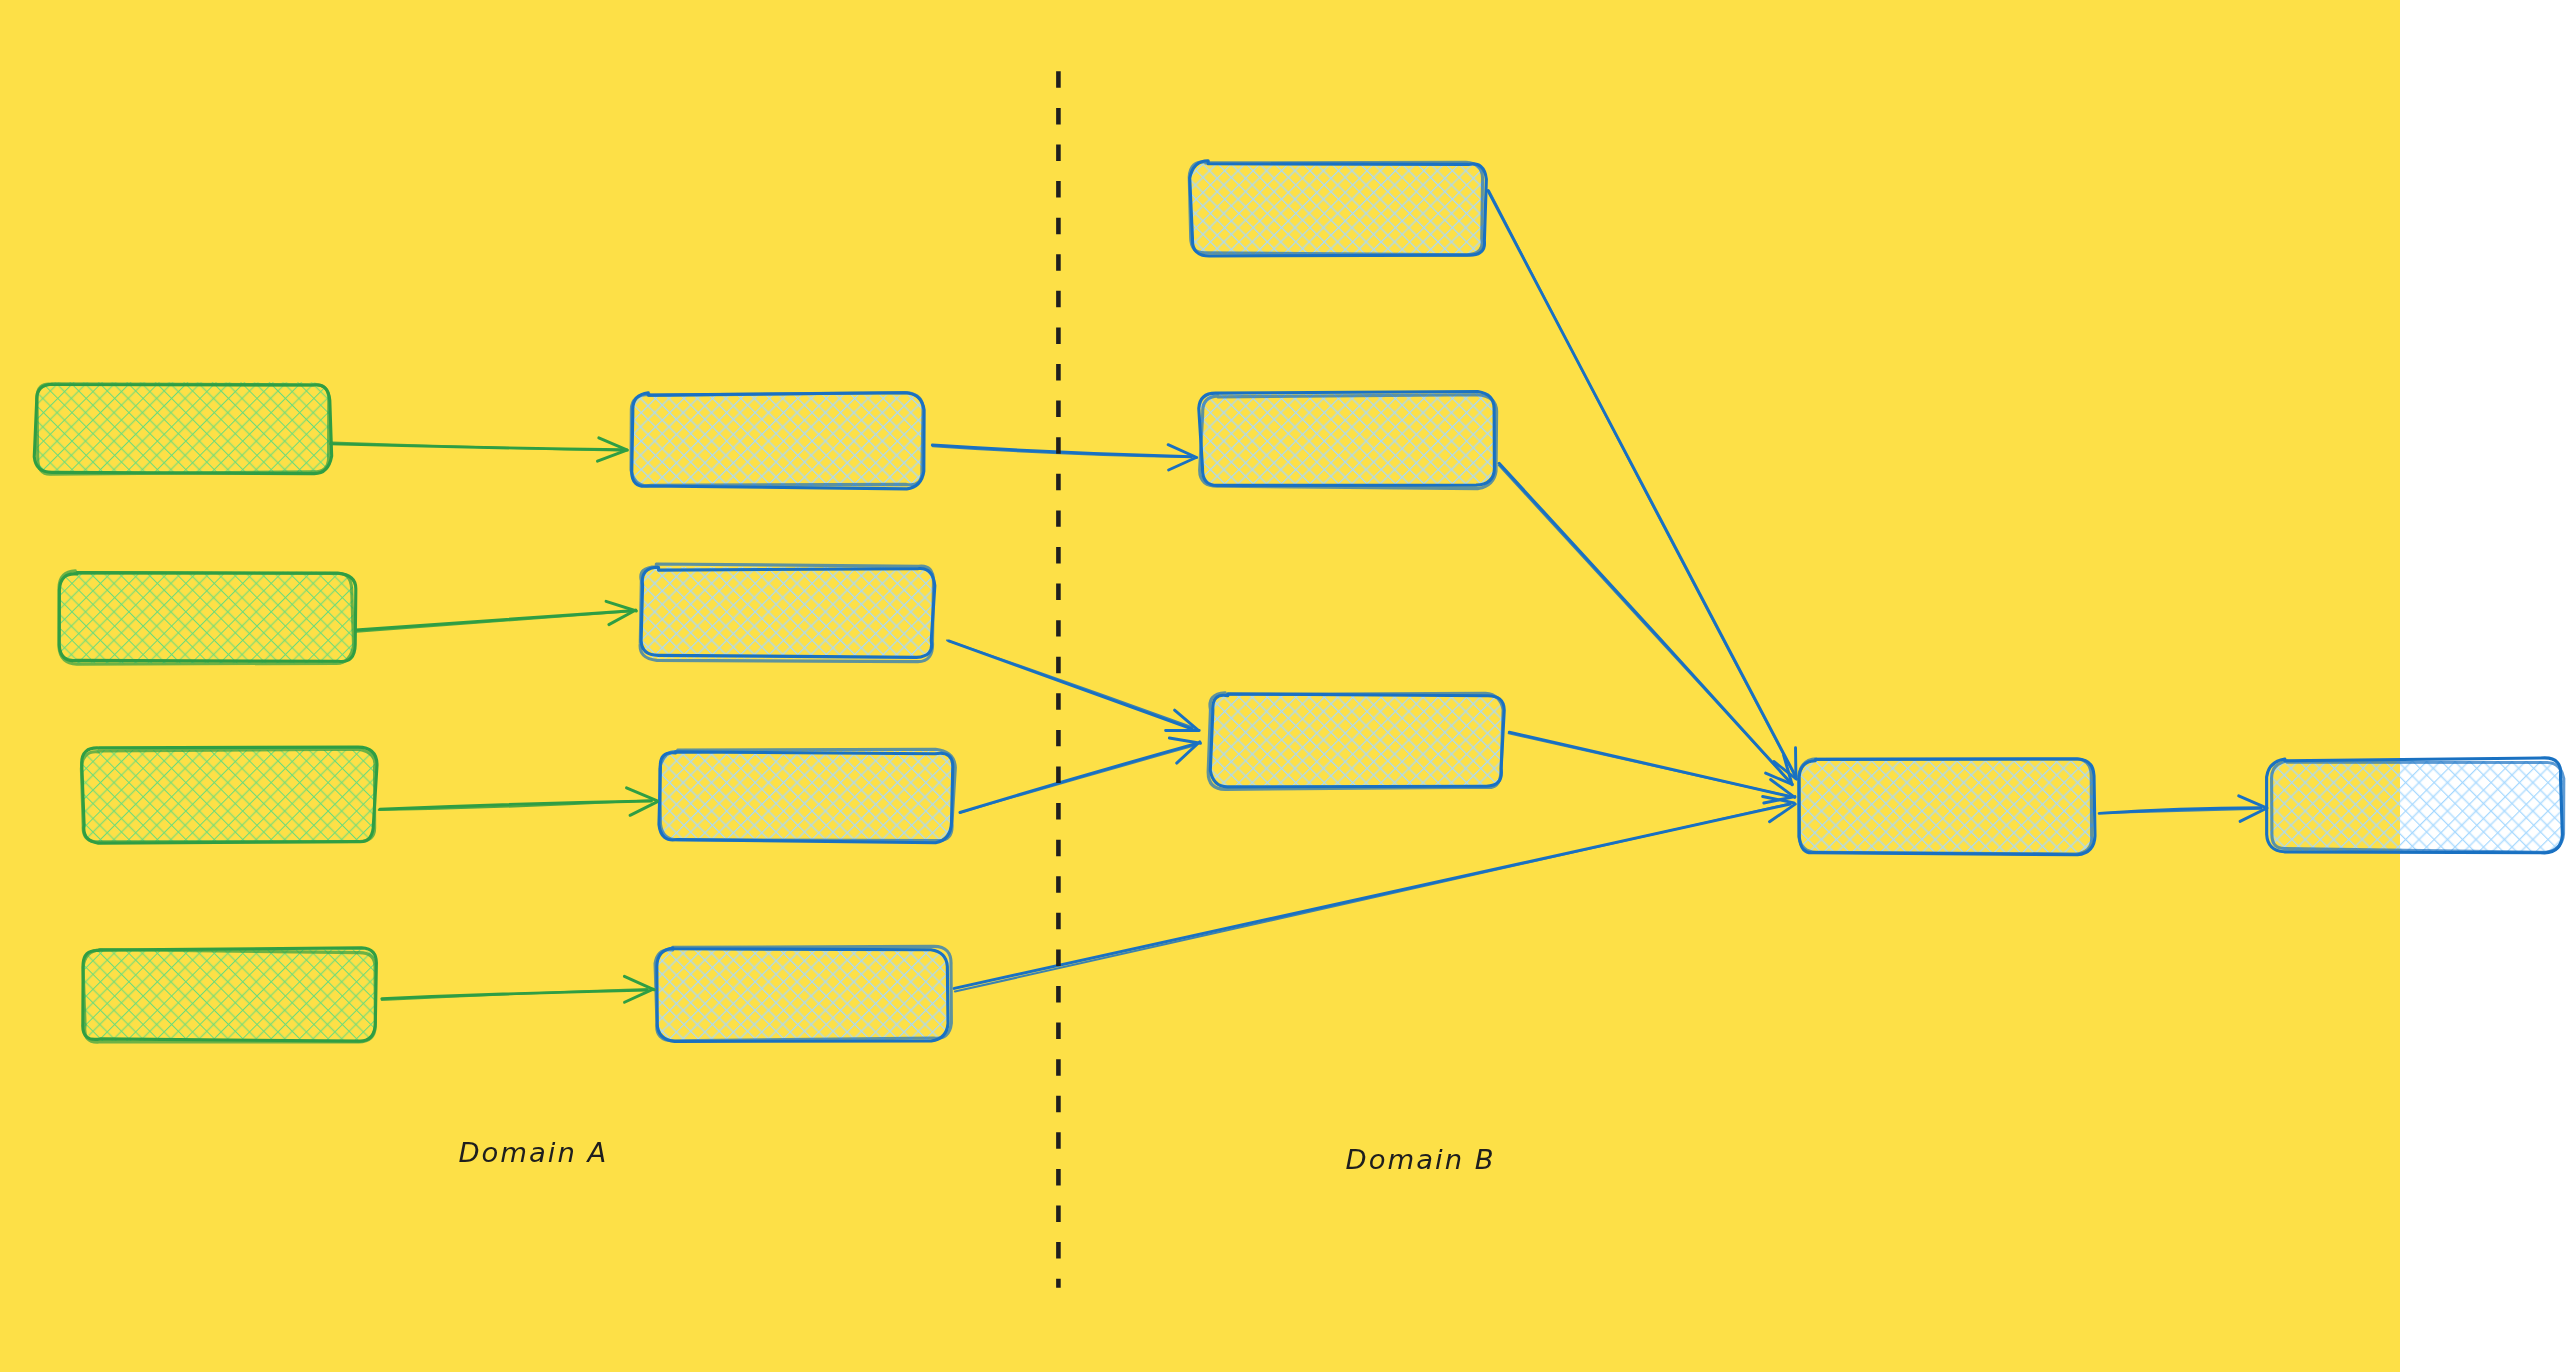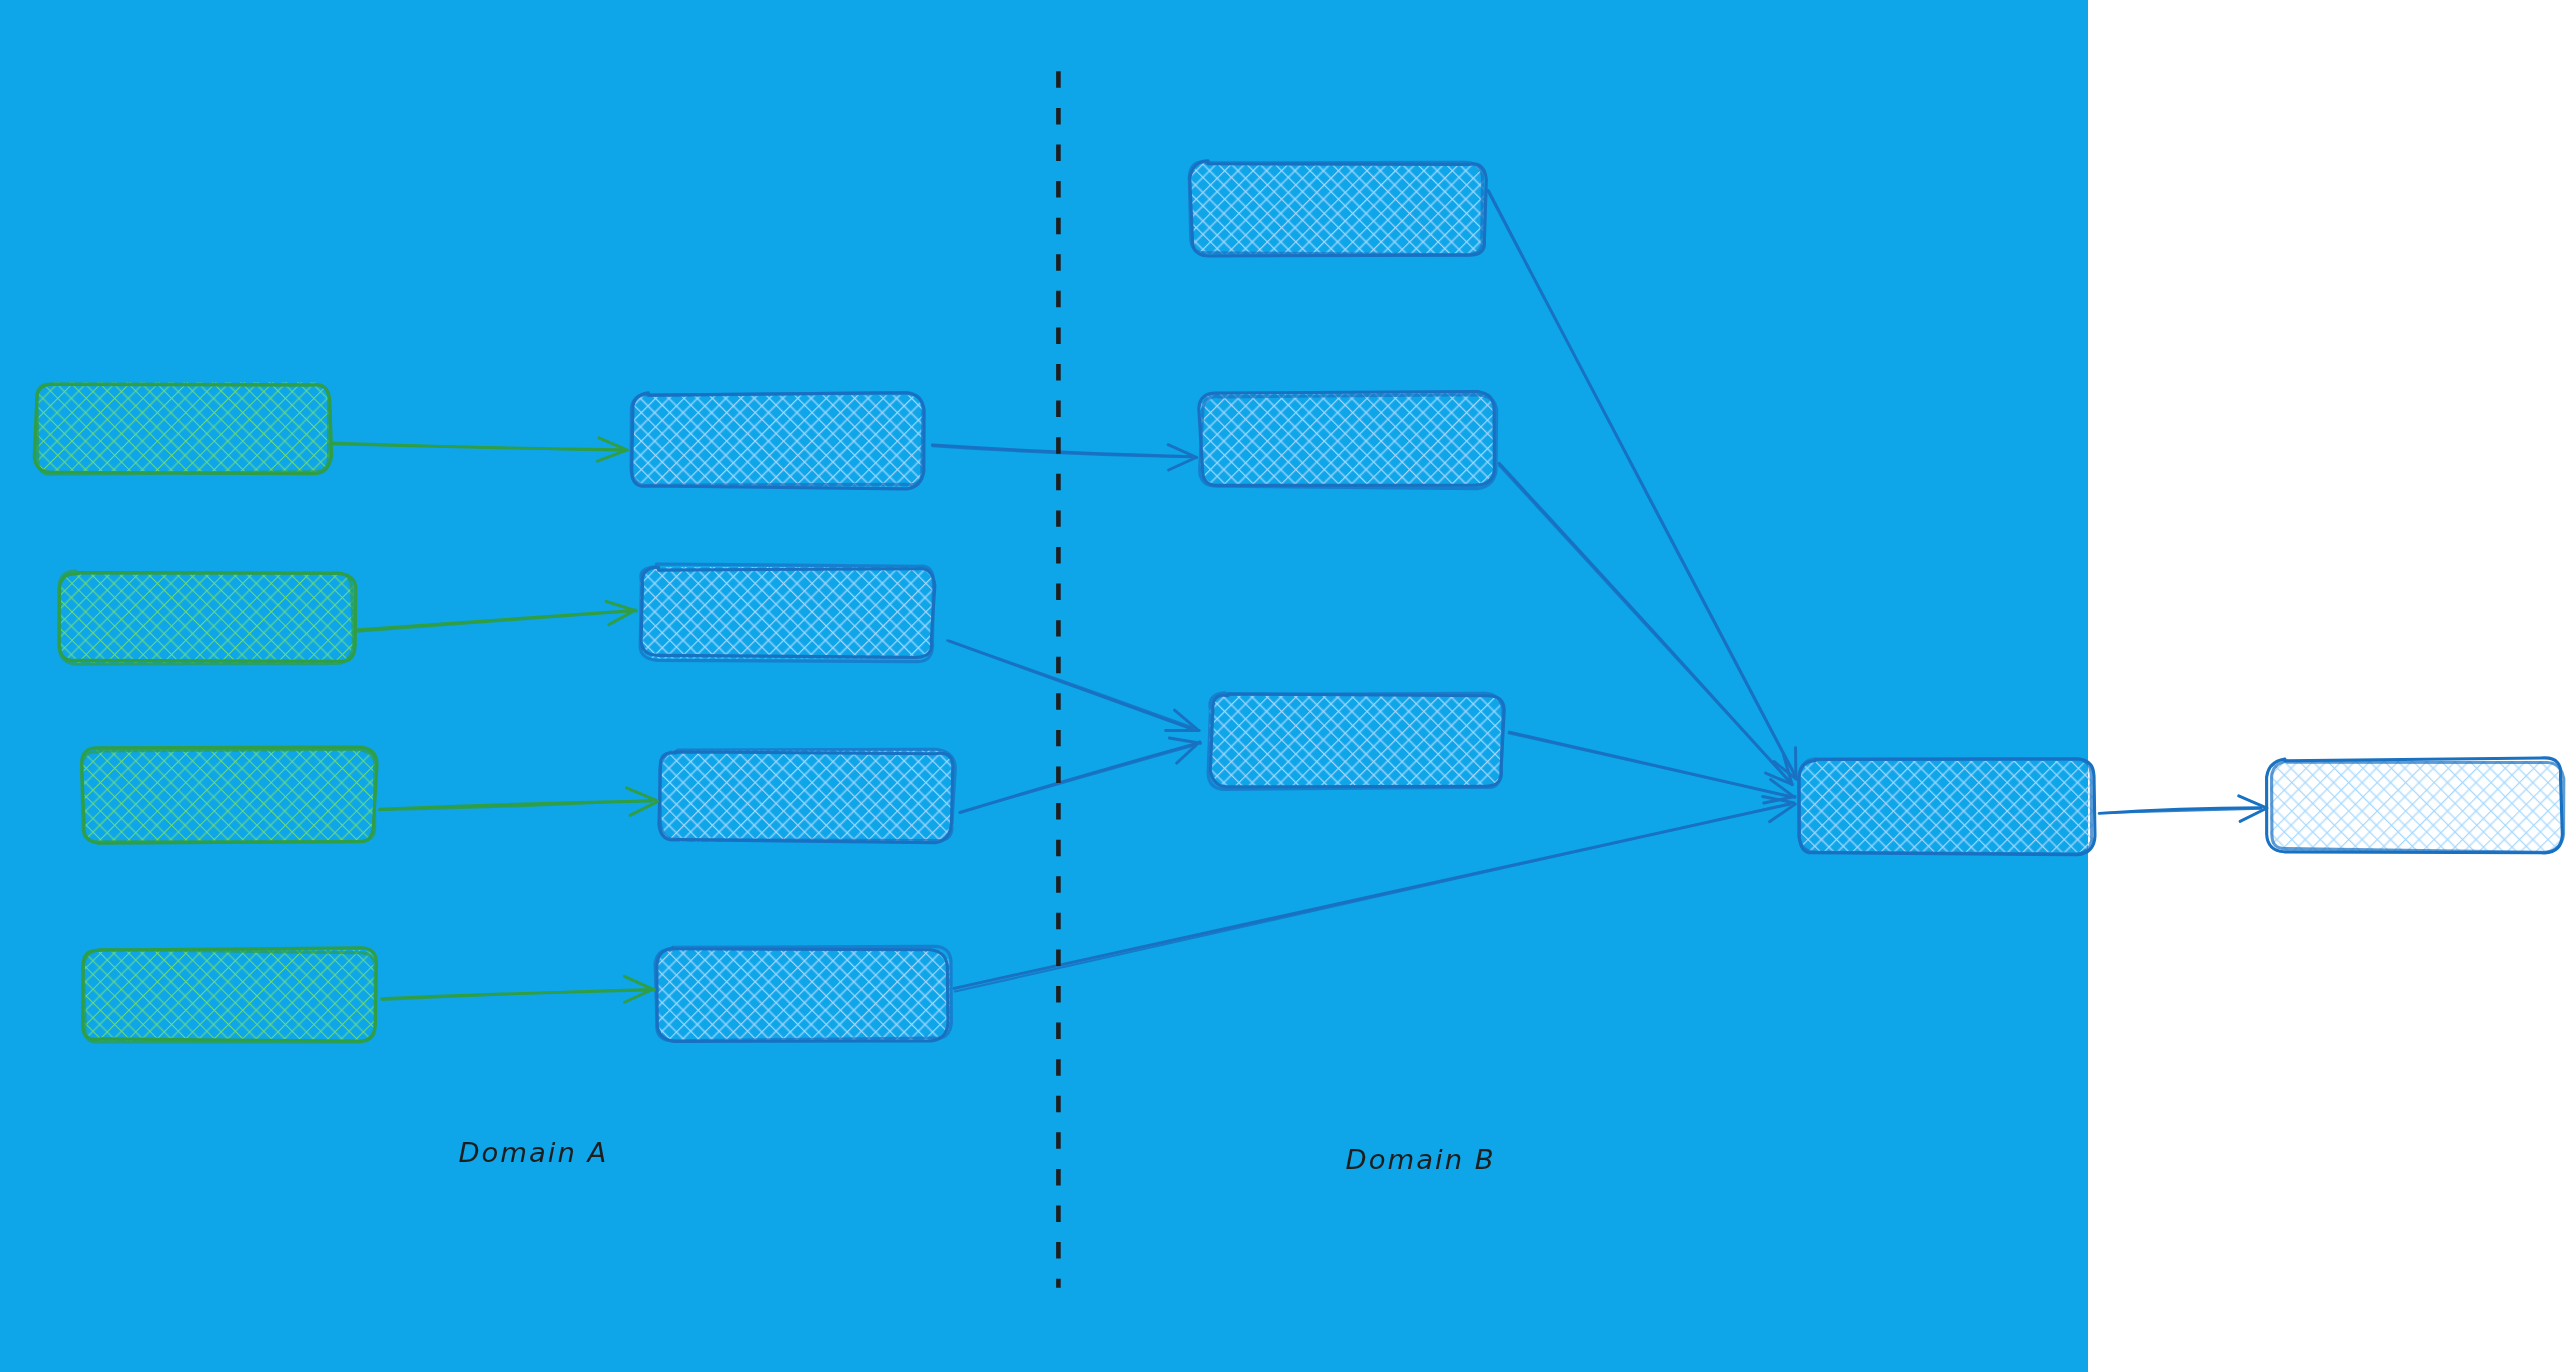--- a/index.html
+++ b/index.html
@@ -9,23 +9,23 @@
     background: #ffffff;
   }
   body {
     width: 2576px;
     height: 1372px;
     overflow: hidden;
     font-family: "DejaVu Sans", sans-serif;
   }
   #canvas-root {
     position: relative;
-    width: 2088px;
+    width: 2400px;
     height: 1372px;
-    background: #0ea5e9;
+    background: #fde047;
   }
   svg.diagram-svg {
     position: absolute;
     top: 0;
     left: 0;
     width: 2576px;
     height: 1372px;
     display: block;
   }
   .domain-label {

